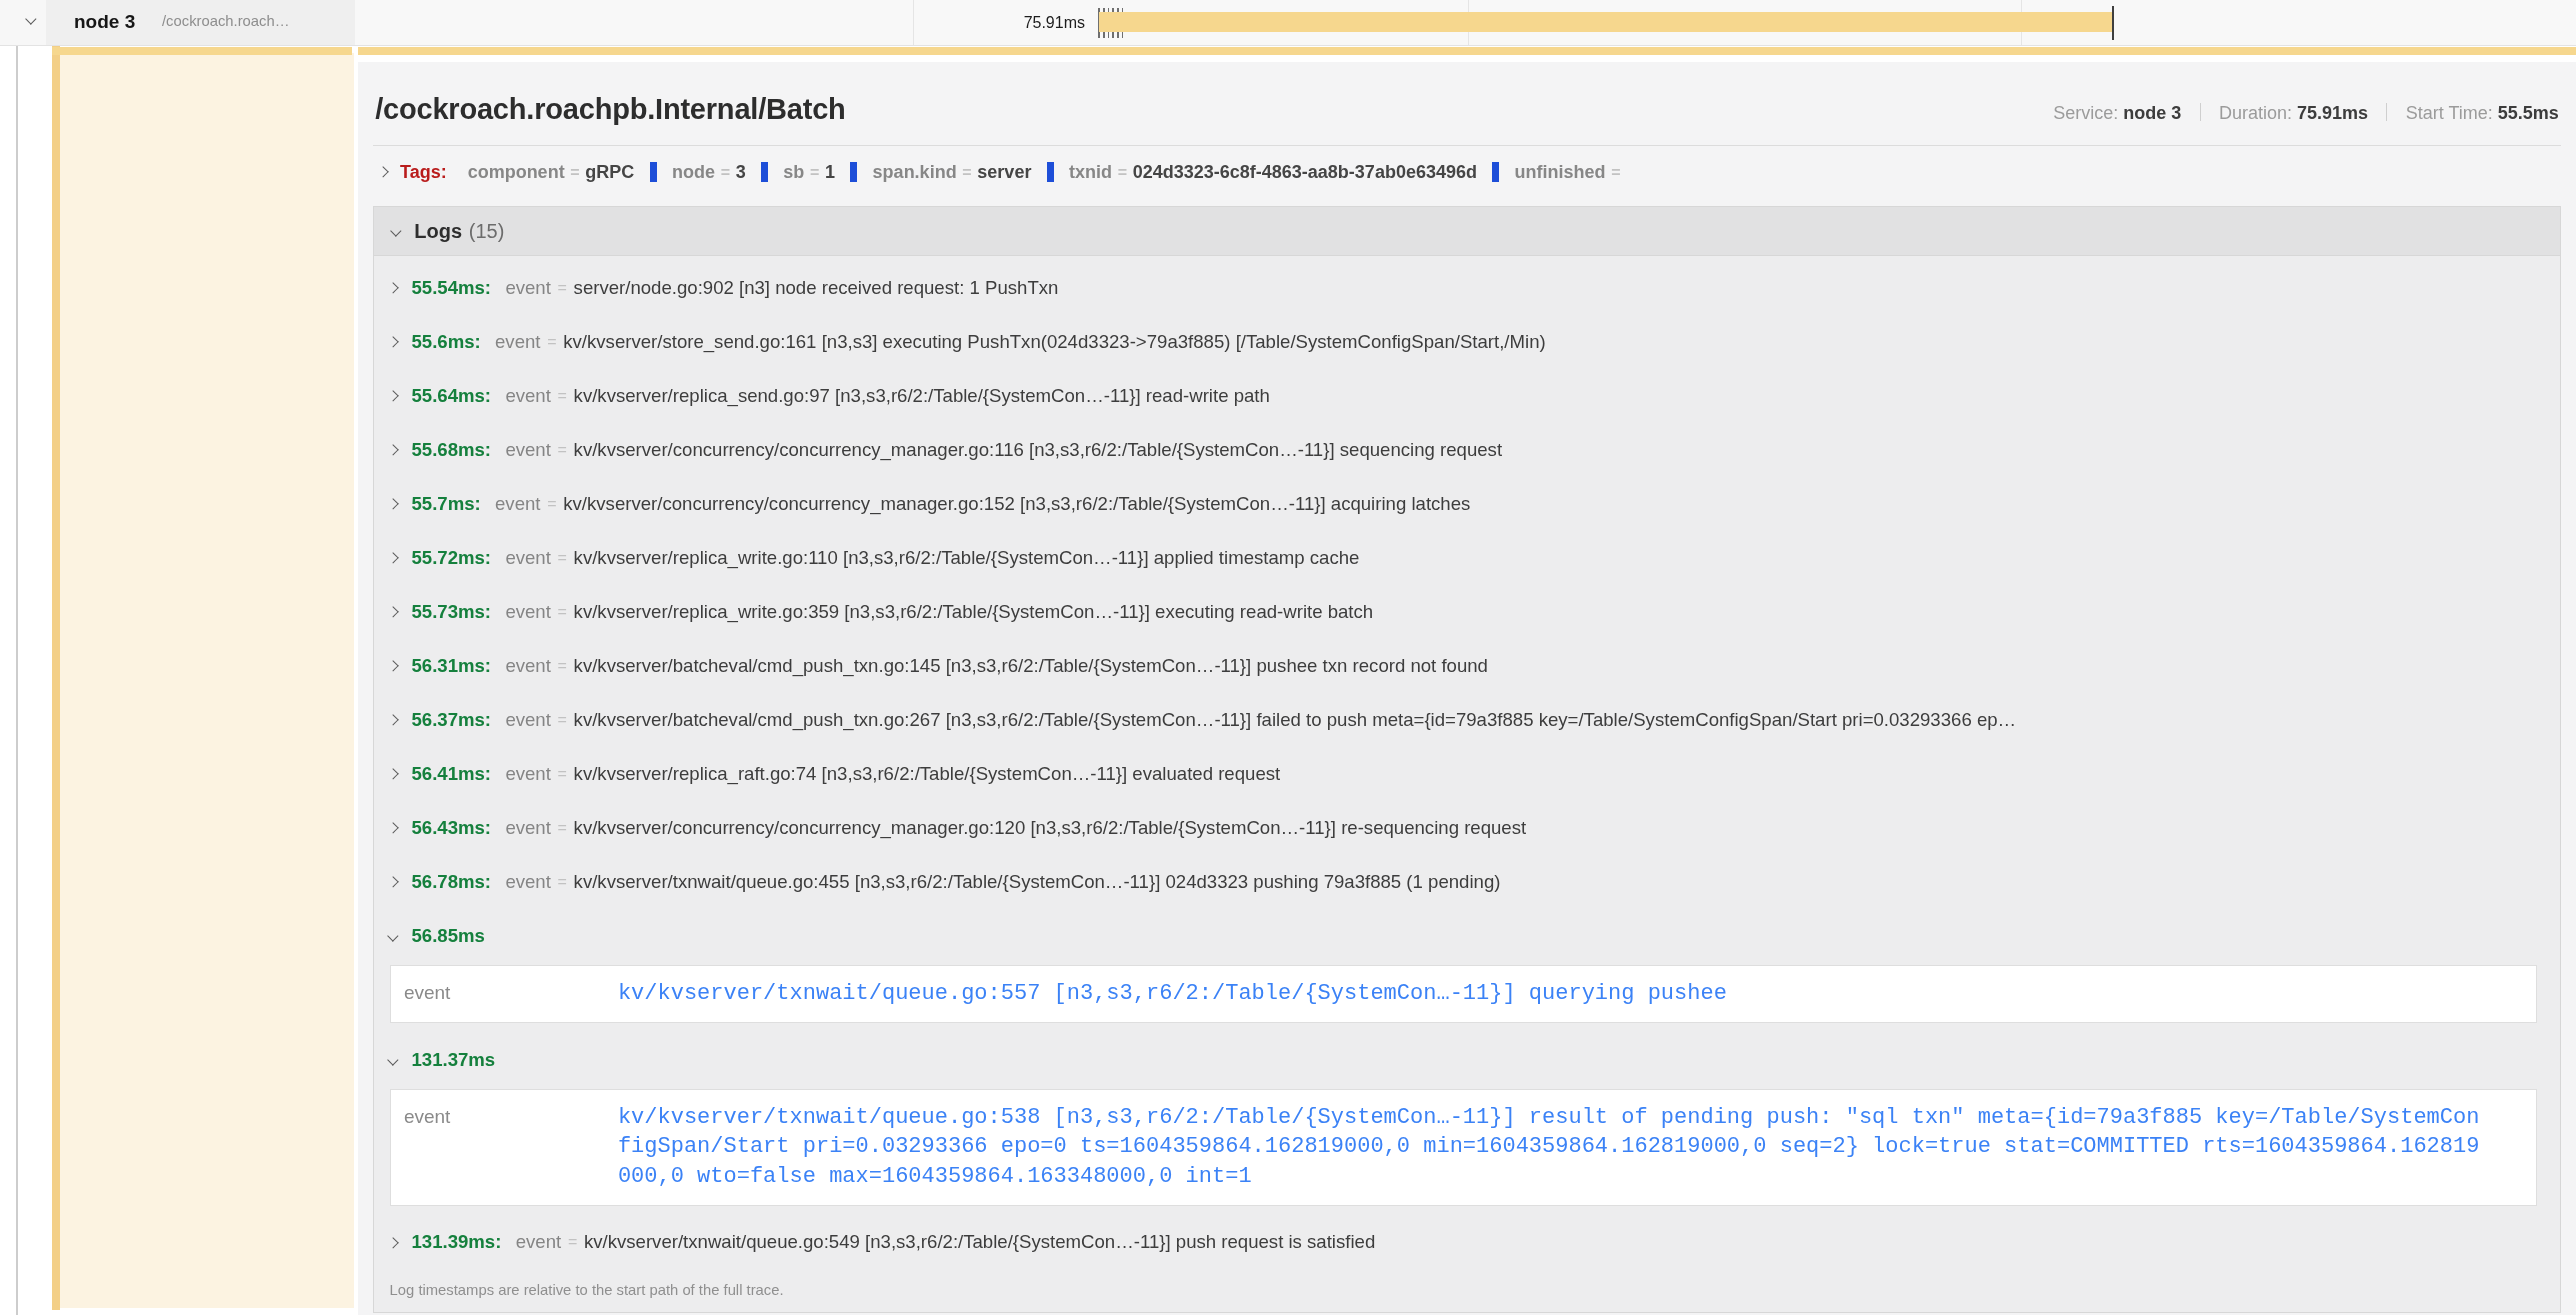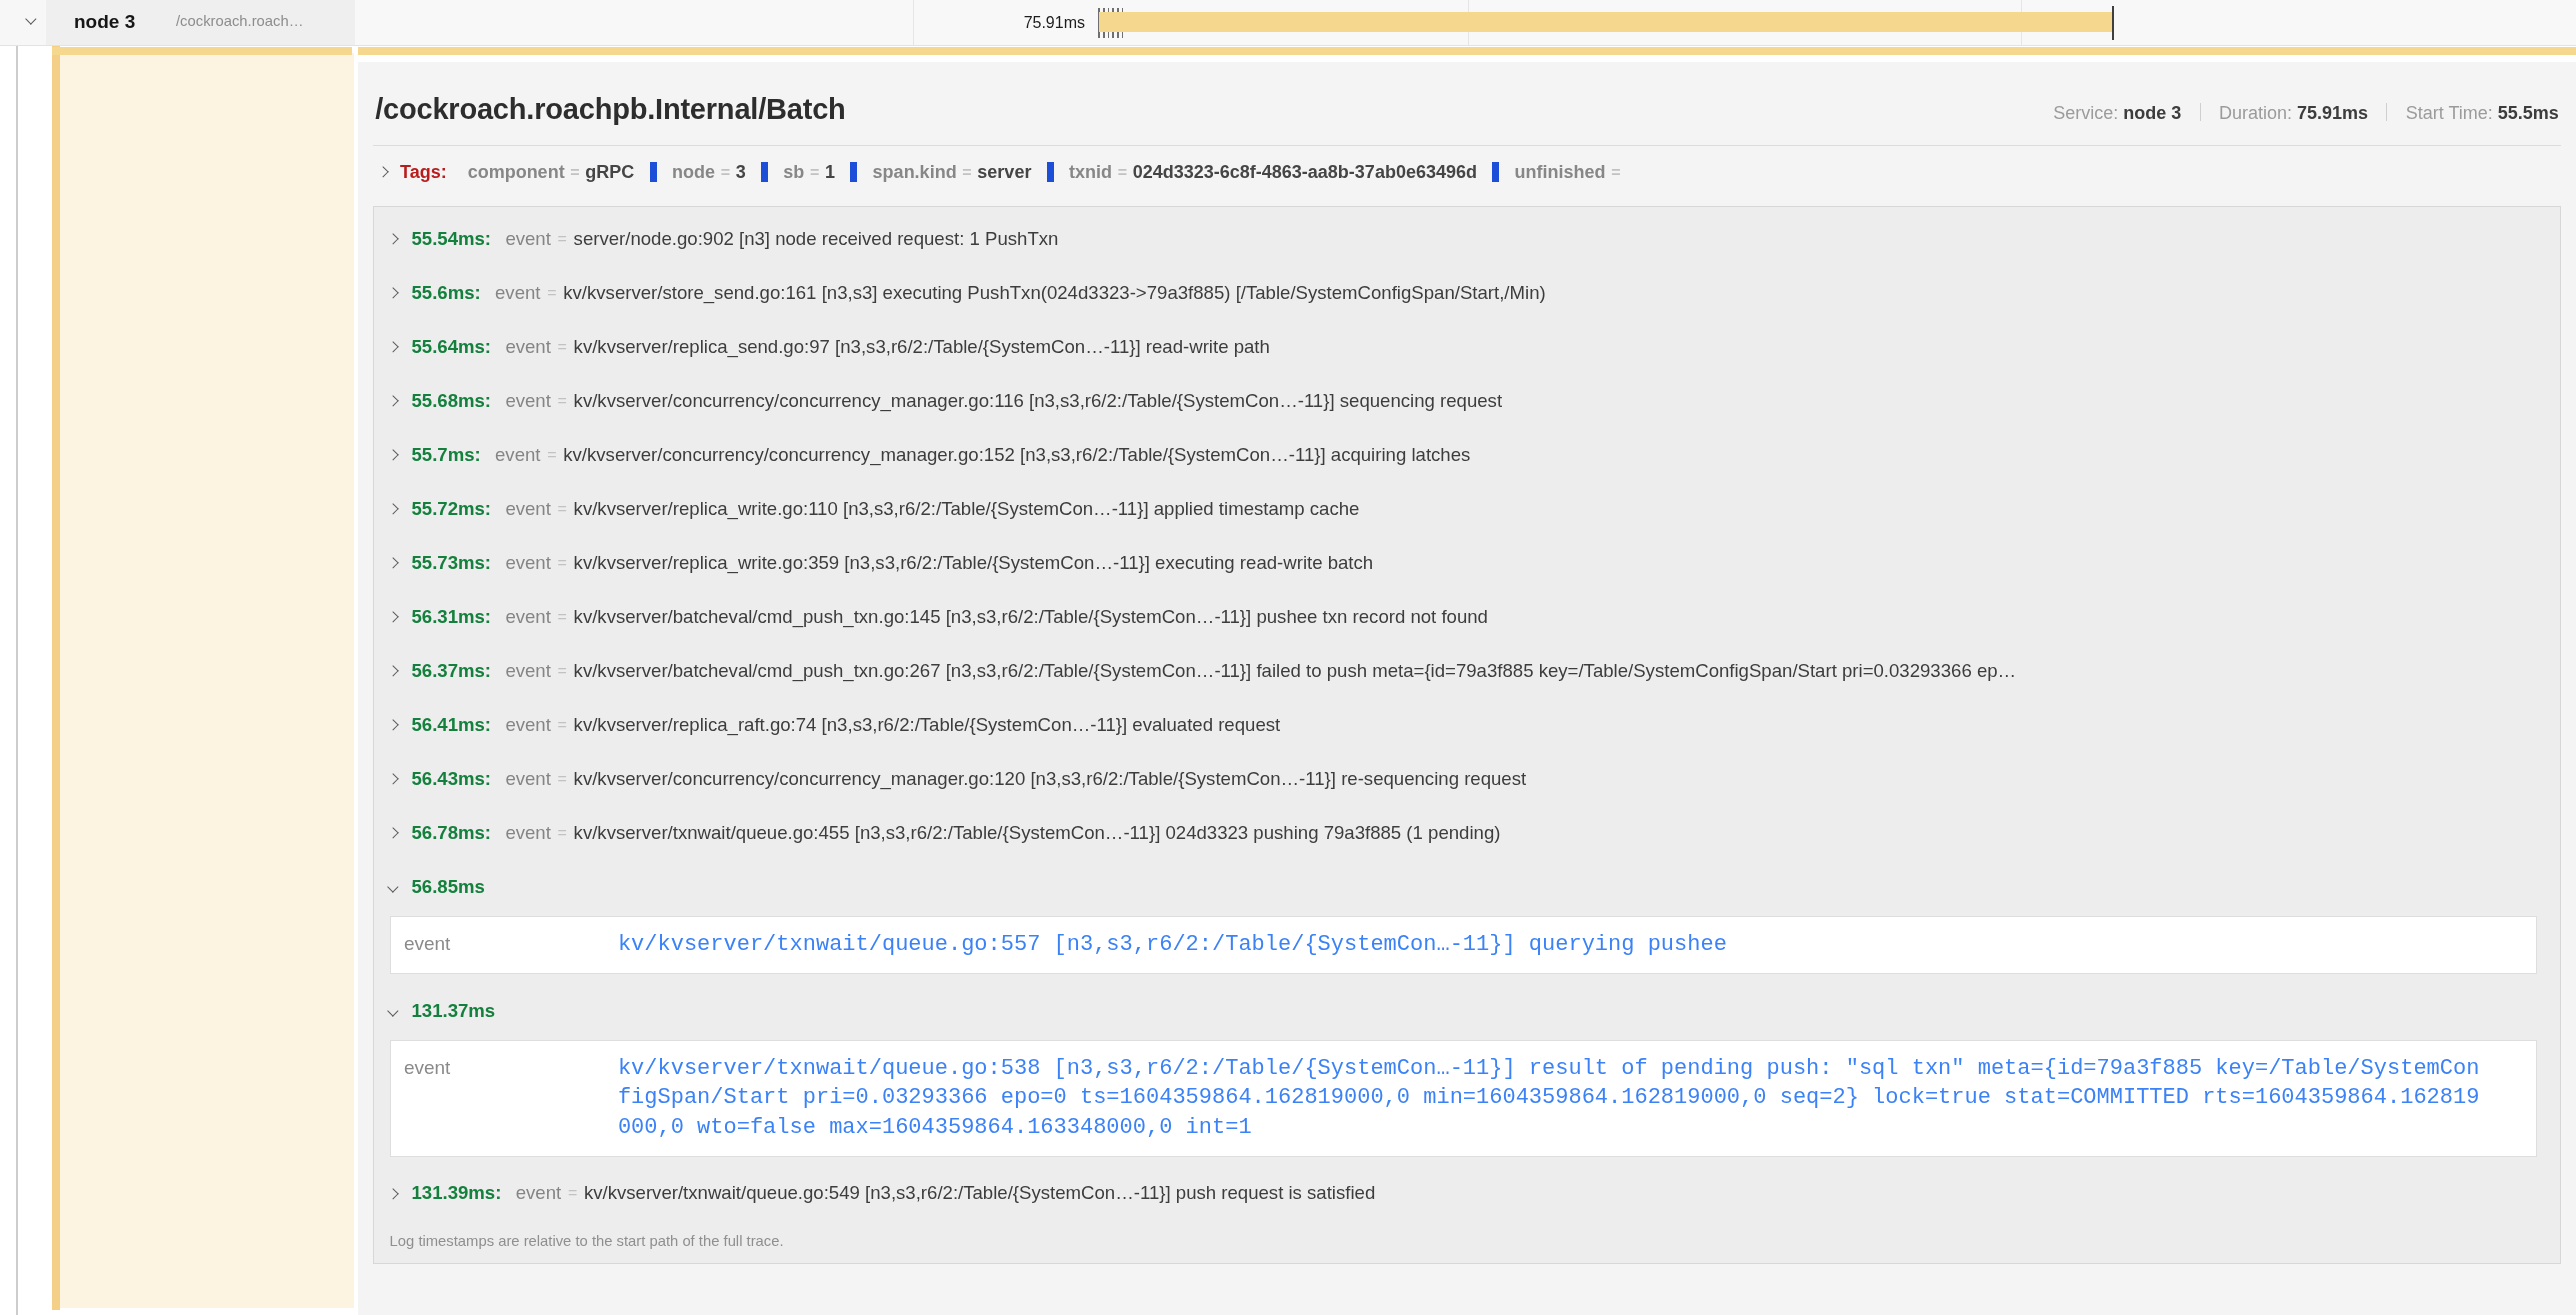--- a/index.html
+++ b/index.html
@@ -11,21 +11,21 @@
   #span-color-bar{position:absolute;left:52px;top:0;width:7.6px;height:1310px;background:#f3cf87;}
   #span-color-fill{position:absolute;left:60px;top:53px;width:294px;height:1255px;background:#fcf3e1;}
   #strip-left{position:absolute;left:52px;top:47px;width:300px;height:7.6px;background:#f6d78e;}
   #strip-right{position:absolute;left:358px;top:47px;width:2218px;height:7.6px;background:#f6d78e;}
 
   
   #top-row{position:absolute;left:0;top:0;width:2576px;height:45px;background:#f7f7f7;border-bottom:1px solid #e3e3e3;}
   #row-collapser{position:absolute;left:27px;top:15.3px;cursor:pointer;}
   #tab{position:absolute;left:46px;top:0;width:309px;height:45px;background:#efefef;}
   #tab-name{position:absolute;left:28px;top:10.5px;font-size:19px;font-weight:bold;color:#161616;white-space:nowrap;}
-  #tab-op{position:absolute;left:130px;top:13.3px;font-size:14.8px;color:#8d8d8d;white-space:nowrap;}
+  #tab-op{position:absolute;left:116px;top:13.3px;font-size:14.8px;color:#8d8d8d;white-space:nowrap;}
   #timeline{position:absolute;left:355px;top:0;width:2221px;height:45px;background:#f8f8f8;}
   .gridline{position:absolute;top:0;width:1px;height:45px;background:#e5e5e5;}
   #duration-label{position:absolute;left:568px;top:0;width:162px;text-align:right;line-height:45px;font-size:16px;color:#1d1d1d;}
   #hatch{position:absolute;left:743px;top:7.6px;width:25px;height:30.5px;
          background:repeating-linear-gradient(90deg,#6f6f6f 0 1.9px,rgba(0,0,0,0) 1.9px 4.8px);}
   #span-bar{position:absolute;left:744px;top:12.4px;width:1013px;height:20px;background:#f6d78e;}
   #end-tick{position:absolute;left:1757px;top:5.7px;width:1.9px;height:34px;background:#3f3f3f;}
 
   
   .chev{display:inline-block;width:7.6px;height:7.6px;border-right:1.9px solid #5a5a5a;border-bottom:1.9px solid #5a5a5a;flex:none;}
@@ -115,20 +115,25 @@
   </div>
   <div class="header-divider"></div>
 
   <div class="tags-row">
     <span class="chev right small"></span>
     <span class="tags-label">Tags:</span>
     <span id="tag-items"><span class="tag-item"><span class="tag-key">component</span><span class="tag-eq">=</span><span class="tag-val">gRPC</span></span><span class="tag-item"><span class="tag-key">node</span><span class="tag-eq">=</span><span class="tag-val">3</span></span><span class="tag-item"><span class="tag-key">sb</span><span class="tag-eq">=</span><span class="tag-val">1</span></span><span class="tag-item"><span class="tag-key">span.kind</span><span class="tag-eq">=</span><span class="tag-val">server</span></span><span class="tag-item"><span class="tag-key">txnid</span><span class="tag-eq">=</span><span class="tag-val">024d3323-6c8f-4863-aa8b-37ab0e63496d</span></span><span class="tag-item"><span class="tag-key">unfinished</span><span class="tag-eq">=</span></span></span>
   </div>
 
   <div class="logs-box">
+    <div class="logs-header">
+      <span class="chev down small"></span>
+      <span class="logs-title">Logs</span>
+      <span class="logs-count">(15)</span>
+    </div>
     <div class="logs-body" id="log-rows">
         <div class="log-row">
           <span class="chev right small"></span>
           <span class="log-ts">55.54ms:</span>
           <span class="log-key">event</span>
           <span class="log-eq">=</span>
           <span class="log-val">server/node.go:902 [n3] node received request: 1 PushTxn</span>
         </div>
         <div class="log-row">
           <span class="chev right small"></span>

